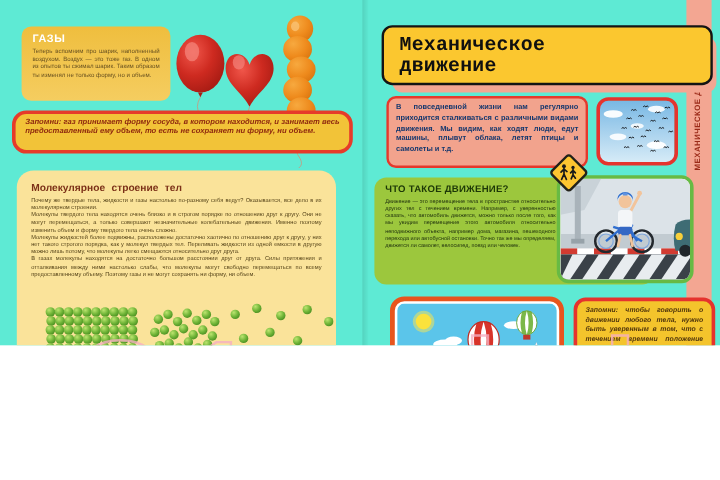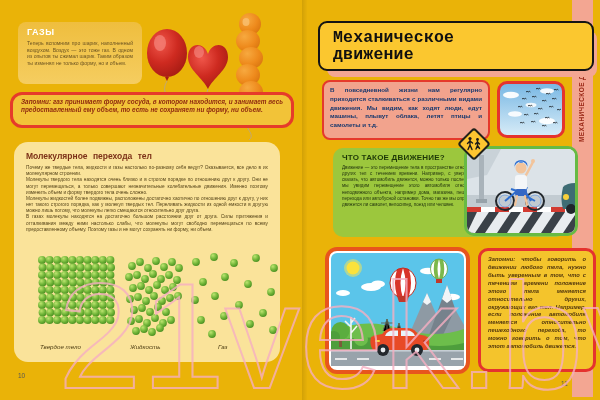--- a/index.html
+++ b/index.html
@@ -1,16 +1,16 @@
 <!DOCTYPE html>
 <html><head>
 <meta charset="utf-8">
 <style>
   html,body{margin:0;padding:0;background:#ffffff;}
-  #spread{position:relative;width:600px;height:400px;background:#eab308;overflow:hidden;
+  #spread{position:relative;width:600px;height:288px;background:#5eead4;overflow:hidden;
           font-family:"Liberation Sans","DejaVu Sans",sans-serif;}
   .abs{position:absolute;}
   
   #gutter{left:302px;top:0;width:5px;height:400px;
           background:linear-gradient(to right,rgba(0,0,0,0.10),rgba(0,0,0,0.01));}
   
   #gazy-box{left:18px;top:22px;width:124px;height:62px;border-radius:8px;
             background:linear-gradient(#EFBE3E,#F5CD60);padding:5px 9px;box-sizing:border-box;}
   #gazy-title{color:#ffffff;font-weight:bold;font-size:9px;letter-spacing:0.5px;}
   #gazy-body{margin-top:3px;font-size:5.1px;line-height:1.28;color:#6b5320;text-align:justify;}
@@ -38,21 +38,21 @@
              border:2.5px solid #141414;border-radius:9px;box-sizing:border-box;
              display:flex;align-items:center;padding-left:13px;z-index:2;}
   #title-box h1{margin:0;font-size:16.5px;line-height:1.06;color:#101010;font-weight:bold;
                 white-space:pre-line;letter-spacing:0.2px;font-family:Liberation Mono, monospace;}
   #intro-box{left:322px;top:80px;width:168px;height:60px;background:#F2A38D;
              border:2px solid #E5392C;border-radius:8px;box-sizing:border-box;padding:4px 6px;z-index:2;}
   #intro-box p{margin:0;font-size:6.2px;line-height:1.42;font-weight:bold;color:#16386e;text-align:justify;}
   #birds-box{left:497px;top:81px;width:68px;height:57px;border:3.5px solid #E5332E;border-radius:10px;
              box-sizing:border-box;background:linear-gradient(#79B8E4,#D6EBF7);overflow:hidden;z-index:2;}
   #green-box{left:312px;top:148px;width:233px;height:89px;background:#9CC73D;border-radius:10px;
-             box-sizing:border-box;padding:5px 9px;z-index:2;margin-left:21px;}
+             box-sizing:border-box;padding:5px 9px;z-index:2;}
   #green-title{margin:0 0 3px 0;font-size:8px;font-weight:bold;color:#1d3807;letter-spacing:0.2px;}
   #green-body{margin:0;width:142px;font-size:4.55px;line-height:1.35;color:#23350f;text-align:justify;}
   #cyclist-box{left:464px;top:146px;width:114px;height:90px;background:#ffffff;
                border:3px solid #67BA44;border-radius:10px;box-sizing:border-box;overflow:hidden;z-index:3;}
   #cross-sign{left:455px;top:125px;width:38px;height:38px;z-index:4;}
   #car-box{left:325px;top:247px;width:145px;height:127px;border:4px solid #E8551D;border-radius:12px;
            background:#ffffff;box-sizing:border-box;padding:2px;z-index:2;}
   #zapomni-right{left:478px;top:248px;width:118px;height:124px;background:#F4C42C;
                  border:3px solid #E5332E;border-radius:10px;box-sizing:border-box;padding:5px 7px;z-index:3;}
   #zapomni-right p{margin:0;font-size:5.75px;line-height:1.38;font-weight:bold;font-style:italic;
@@ -106,21 +106,21 @@
       <ellipse cx="104" cy="12" rx="3.5" ry="4" fill="#F9C173" opacity="0.8"></ellipse>
       <path d="M107 108 q-4 8 1 14 q3 5 -1 8" stroke="#b9a48a" stroke-width="0.8" fill="none"></path>
     </g>
   </svg>
 
   <div class="abs" id="zapomni-left">
     <p>Запомни: газ принимает форму сосуда, в котором находится, и занимает весь предоставленный ему объем, то есть не сохраняет ни форму, ни объем.</p>
   </div>
 
   <div class="abs" id="molecular-box">
-    <p id="molecular-title">Молекулярное перехода тел</p>
+    <p id="molecular-title">Молекулярное строение тел</p>
     <p class="molp">Почему же твердые тела, жидкости и газы настолько по-разному себя ведут? Оказывается, все дело в их молекулярном строении.</p>
     <p class="molp">Молекулы твердого тела находятся очень близко и в строгом порядке по отношению друг к другу. Они не могут перемещаться, а только совершают незначительные колебательные движения. Именно поэтому изменить объем и форму твердого тела очень сложно.</p>
     <p class="molp">Молекулы жидкостей более подвижны, расположены достаточно хаотично по отношению друг к другу, у них нет такого строгого порядка, как у молекул твердых тел. Переливать жидкости из одной емкости в другую можно лишь потому, что молекулы легко смещаются относительно друг друга.</p>
     <p class="molp">В газах молекулы находятся на достаточно большом расстоянии друг от друга. Силы притяжения и отталкивания между ними настолько слабы, что молекулы могут свободно перемещаться по всему предоставленному объему. Поэтому газы и не могут сохранять ни форму, ни объем.</p>
   </div>
 
   <svg class="abs" id="mol-svg" width="250" height="104" viewBox="0 0 250 104">
     <defs>
       <radialGradient id="gball" cx="35%" cy="30%" r="75%">
         <stop offset="0%" stop-color="#BCE46F"></stop>

